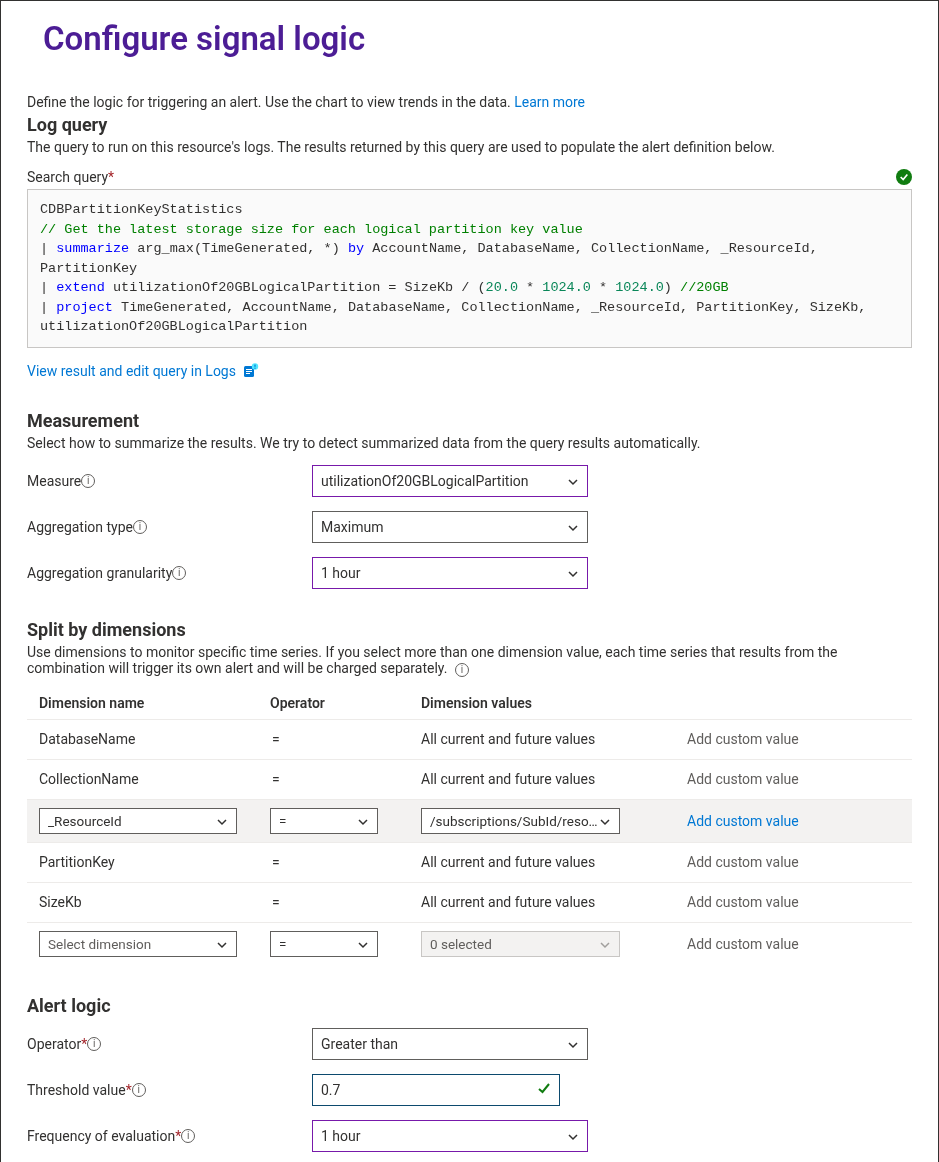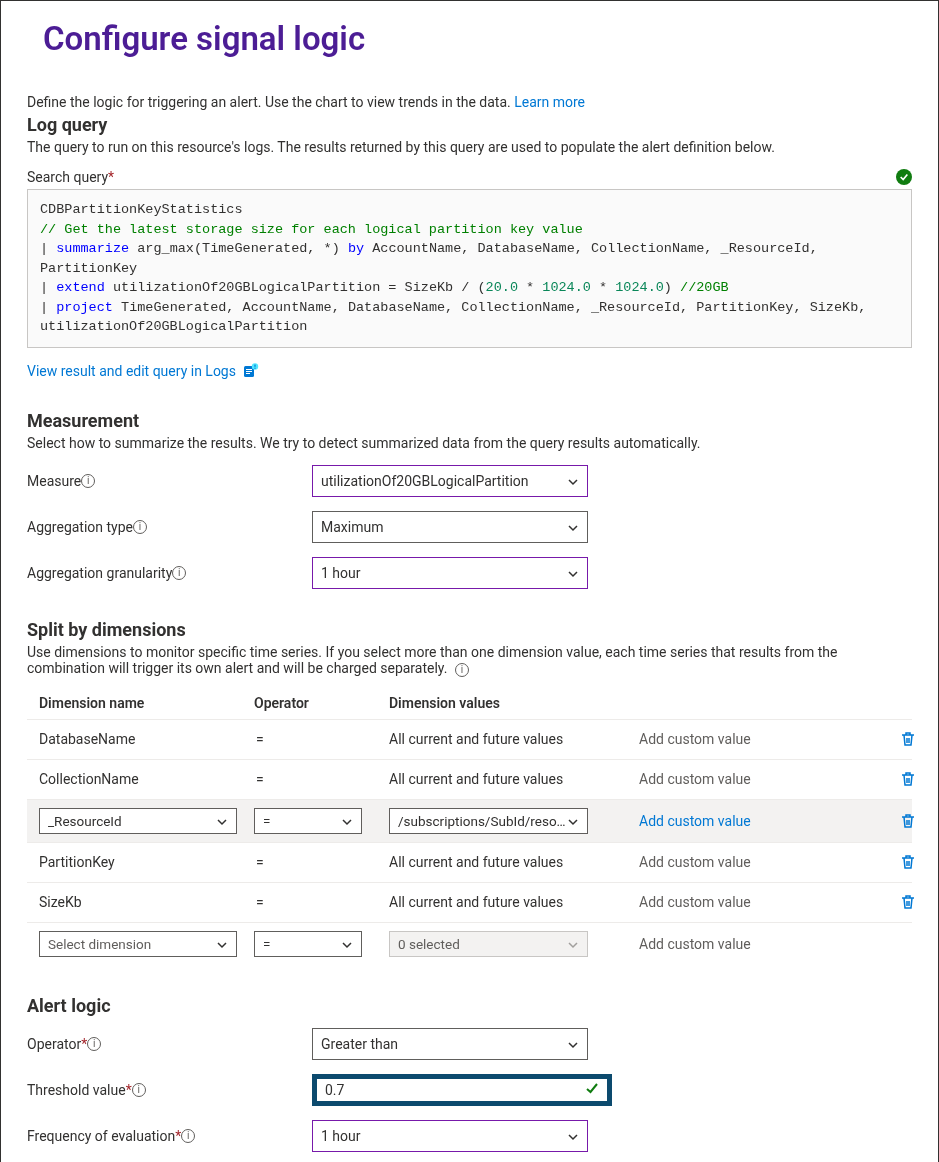--- a/index.html
+++ b/index.html
@@ -55,42 +55,42 @@
   .sel.purple { border:1px solid #7719aa; }
   .chev { width:12px; height:12px; }
   .chev svg { width:12px; height:12px; stroke:#323130; stroke-width:1.5; fill:none; }
 
   
   .dim-table { width:100%; margin-top:10px; }
   .dim-head, .dim-row {
     display:grid;
     grid-template-columns: 215px 135px 250px 260px 40px;
     align-items:center;
-    column-gap:0;
+    column-gap:16px;
   }
   .dim-head { font-weight:600; padding:8px 12px; font-size:14px; }
   .dim-row  { padding:8px 12px; border-top:1px solid #edebe9; font-size:14px; min-height:40px; }
   .dim-row.hl { background:#f3f2f1; }
   .dim-row .sel.small { height:26px; padding:0 8px; font-size:13.5px; }
   .dim-row .op-eq { padding-left:2px; }
   .dim-row .sel.short { width:108px; }
   .dim-row .sel.dimname { width:198px; }
   .dim-row .sel.dimval  { width:199px; }
   .add-custom { color:#0078d4; cursor:pointer; }
   .add-custom.muted { color:#605e5c; cursor:default; }
   .trash { width:18px; height:18px; cursor:pointer; }
   .trash svg { width:18px; height:18px; stroke:#0078d4; fill:none; stroke-width:1.5; }
   .placeholder { color:#605e5c; }
   .sel.disabled { background:#f3f2f1; border-color:#c8c6c4; color:#605e5c; }
 
   
   .text-input {
     display:flex; align-items:center; justify-content:space-between;
-    height:32px; padding:0 8px; border:5px solid #0c4a6e; background:#fff;
-    font-size:14px; width:300px;
+    height:32px; padding:0 8px; border:1px solid #0c4a6e; background:#fff;
+    font-size:14px; width:248px;
   }
   .text-input .check svg { width:14px; height:14px; stroke:#107c10; stroke-width:2; fill:none; }
 </style>
 </head>
 <body>
 
 <div class="panel">
 
   <h1 class="title">Configure signal logic</h1>
   <div class="close">

